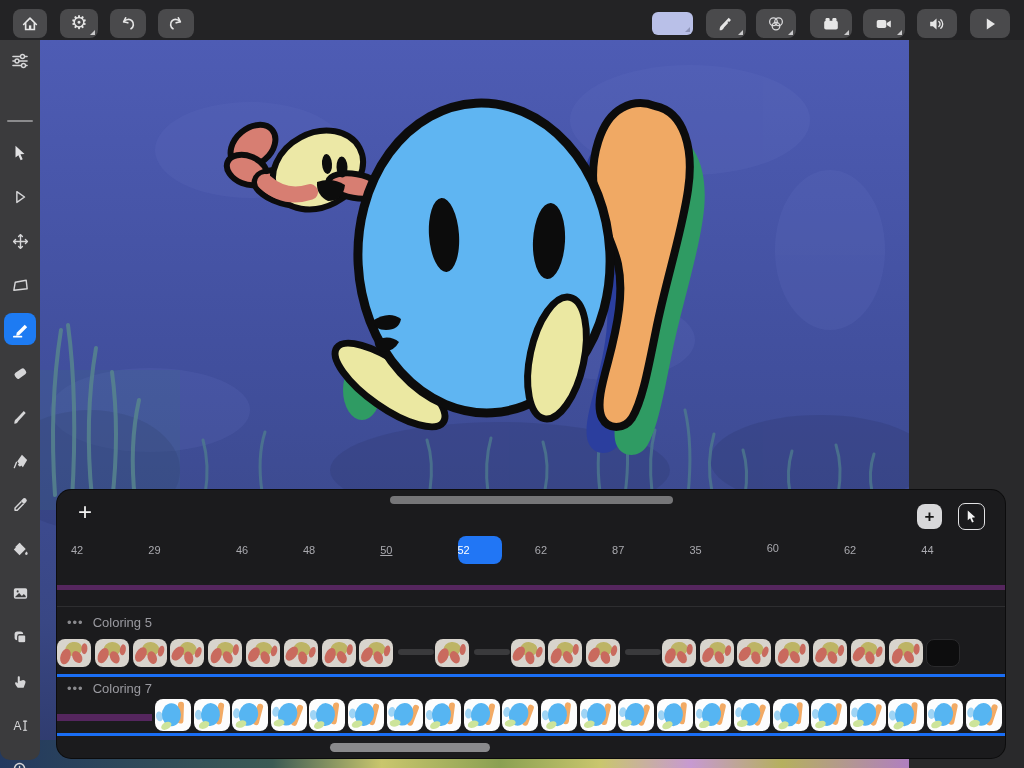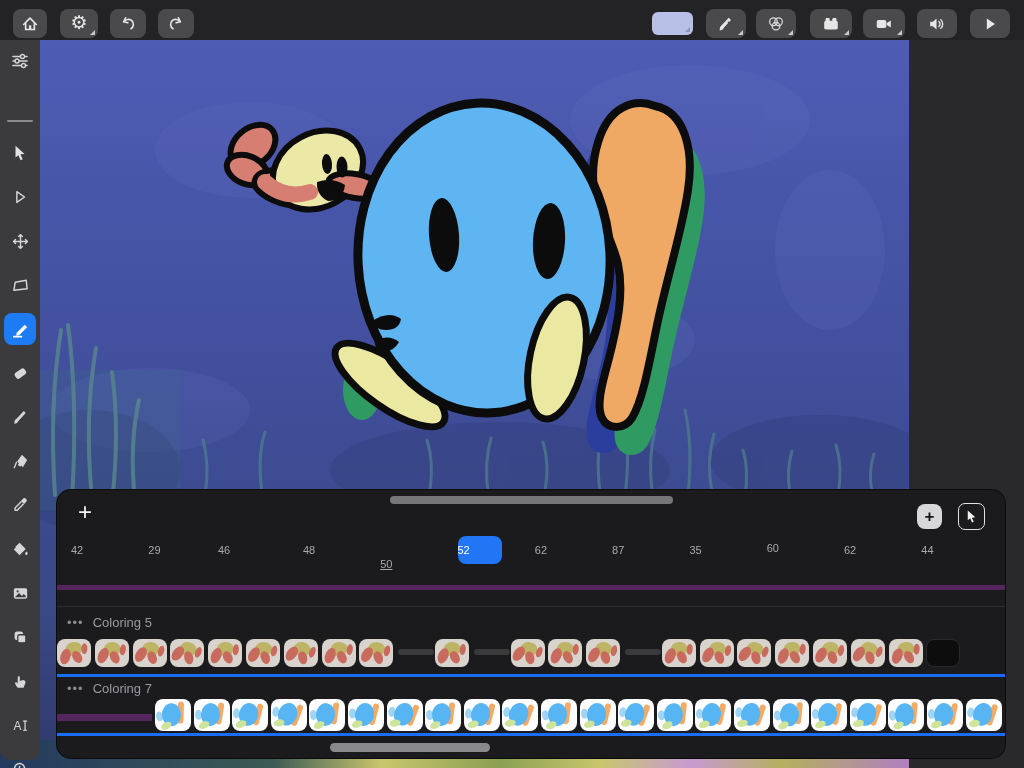--- a/index.html
+++ b/index.html
@@ -362,23 +362,23 @@
     <div class="btn-add-layer">+</div>
     <div class="btn-select-mode">
       <svg viewBox="0 0 20 20" width="15" height="15">
         <path d="M5 2 L15 11 L10.5 11.5 L13 17 L10.7 18 L8.2 12.4 L5 15 Z" fill="#f2f2f2"></path>
       </svg>
     </div>
 
     <div class="frame-ruler">
         <div class="frame-num" style="left: 14px; top: 2px;">42</div>
         <div class="frame-num" style="left: 91.3px; top: 2px;">29</div>
-        <div class="frame-num" style="left: 161px; top: 2px;">46</div>
+        <div class="frame-num" style="left: 179px; top: 2px;">46</div>
         <div class="frame-num" style="left: 245.9px; top: 2px;">48</div>
-        <div class="frame-num" style="left: 323.2px; top: 16px; text-decoration: underline;">50</div>
+        <div class="frame-num" style="left: 323.2px; top: 2px; text-decoration: underline;">50</div>
         <div class="frame-num sel" style="left: 400.5px; top: 2px; background: rgb(33, 118, 245);">52</div>
         <div class="frame-num" style="left: 477.8px; top: 2px;">62</div>
         <div class="frame-num" style="left: 555.1px; top: 2px;">87</div>
         <div class="frame-num" style="left: 632.4px; top: 2px;">35</div>
         <div class="frame-num" style="left: 709.7px; top: 0;">60</div>
         <div class="frame-num" style="left: 787px; top: 2px;">62</div>
         <div class="frame-num" style="left: 864.3px; top: 2px;">44</div>
       </div>
 
     <div class="purple-line"></div>

